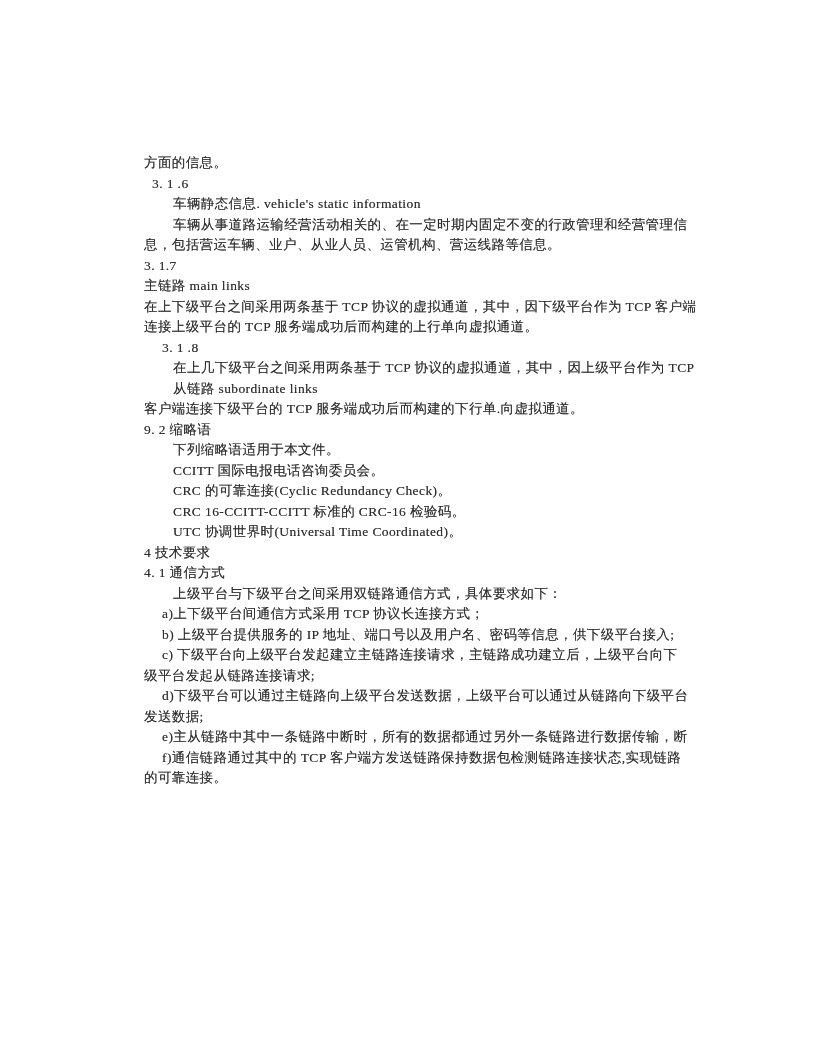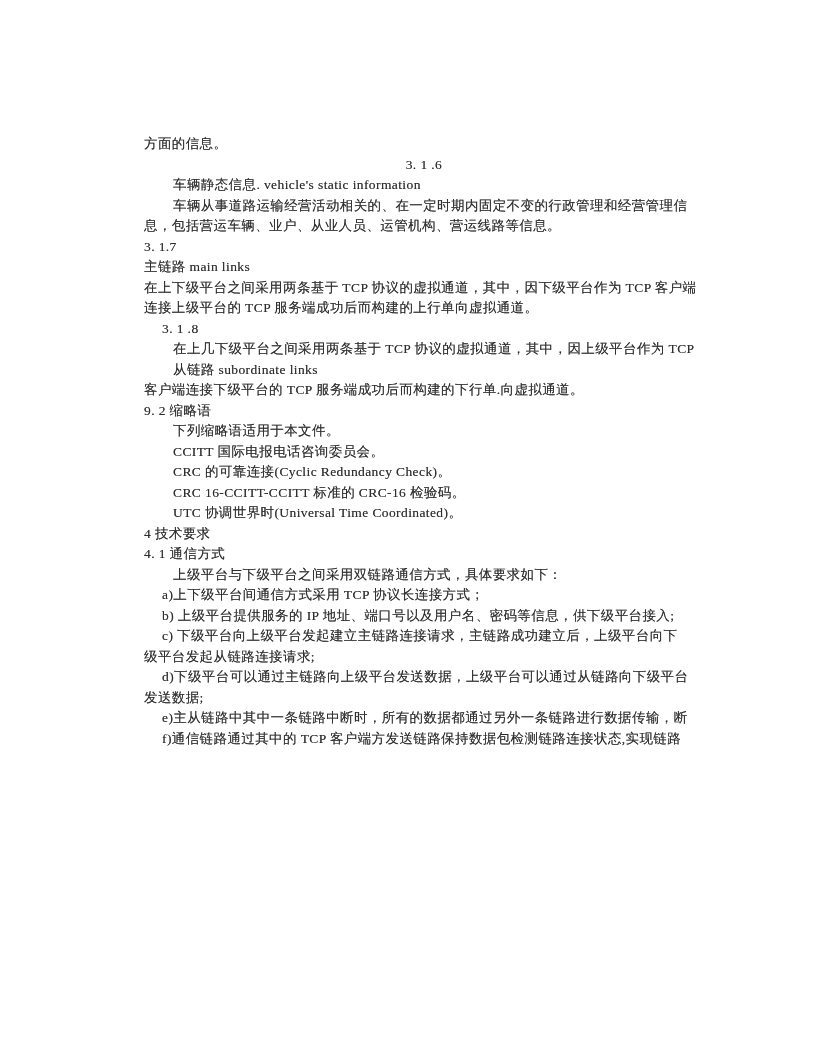--- a/index.html
+++ b/index.html
@@ -11,34 +11,34 @@
     position: relative;
     width: 816px;
     height: 1056px;
     background: #ffffff;
     overflow: hidden;
     font-family: "Liberation Serif", "DejaVu Serif", serif;
   }
   .textblock {
     position: absolute;
     left: 144px;
-    top: 134px;
+    top: 153px;
     width: 552px;
     color: #2e2e2e;
   }
   .ln {
     margin: 0;
     padding: 0;
     font-size: 13.5px;
     line-height: 20.5px;
     letter-spacing: 0.4px;
     white-space: nowrap;
     text-shadow: 0 0 0.4px rgba(40,40,40,0.55);
   }
-  .indHalf { padding-left: 8px; text-align: center; }
+  .indHalf { padding-left: 8px; }
   .ind1    { padding-left: 18px; }
   .ind2    { padding-left: 29px; }
 </style>
 </head>
 <body>
 
 <div class="page">
   <div class="textblock">
     <p class="ln">方面的信息。</p>
     <p class="ln indHalf">3. 1 .6</p>
@@ -63,14 +63,15 @@
     <p class="ln">4. 1 通信方式</p>
     <p class="ln ind2">上级平台与下级平台之间采用双链路通信方式，具体要求如下：</p>
     <p class="ln ind1">a)上下级平台间通信方式采用 TCP 协议长连接方式；</p>
     <p class="ln ind1">b) 上级平台提供服务的 IP 地址、端口号以及用户名、密码等信息，供下级平台接入;</p>
     <p class="ln ind1">c) 下级平台向上级平台发起建立主链路连接请求，主链路成功建立后，上级平台向下</p>
     <p class="ln">级平台发起从链路连接请求;</p>
     <p class="ln ind1">d)下级平台可以通过主链路向上级平台发送数据，上级平台可以通过从链路向下级平台</p>
     <p class="ln">发送数据;</p>
     <p class="ln ind1">e)主从链路中其中一条链路中断时，所有的数据都通过另外一条链路进行数据传输，断</p>
     <p class="ln ind1">f)通信链路通过其中的 TCP 客户端方发送链路保持数据包检测链路连接状态,实现链路</p>
+    <p class="ln">的可靠连接。</p>
   </div>
 </div>
 
 </body></html>

